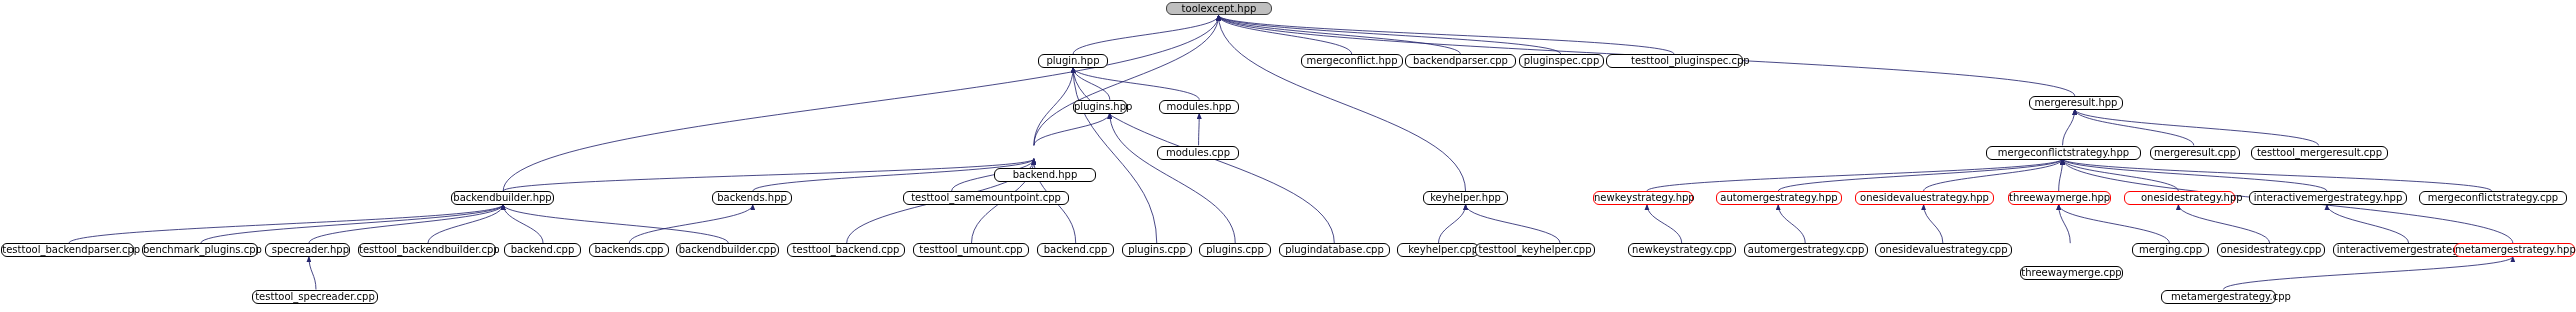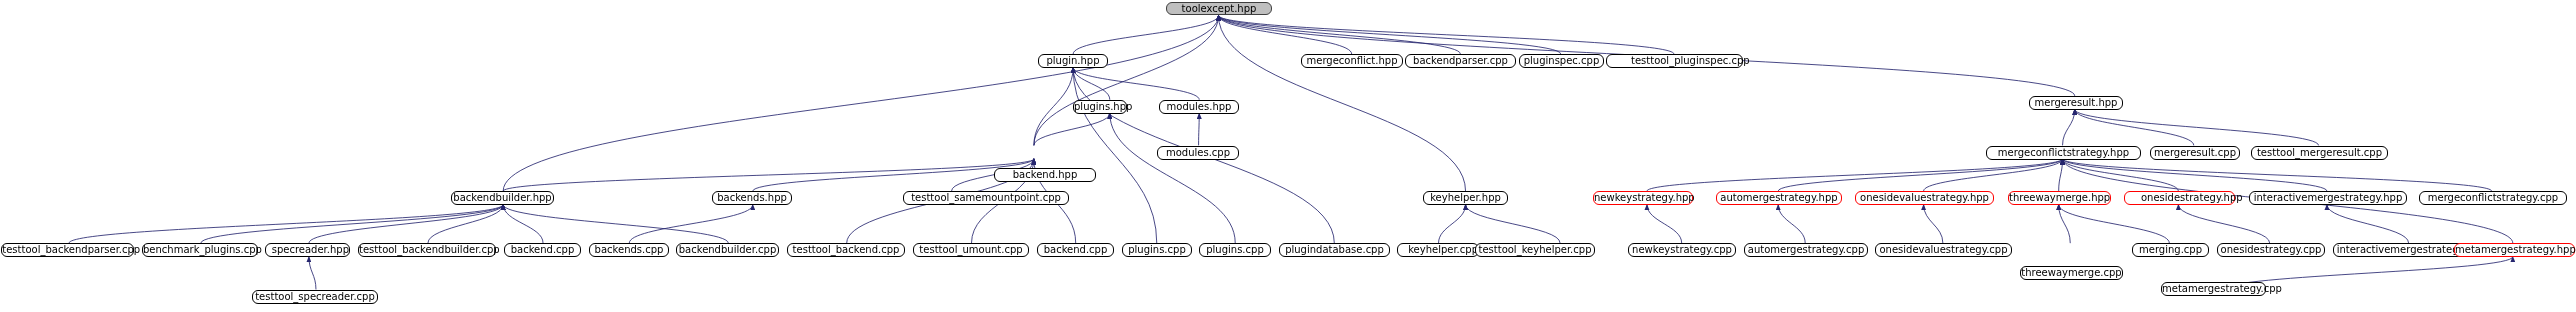--- a/index.html
+++ b/index.html
@@ -142,16 +142,16 @@
       <div class="node" style="left: 1447px; top: 243px; width: 120px; margin-left: 28px;">testtool_keyhelper.cpp</div>
       <div class="node" style="left: 1628px; top: 243px; width: 108px;">newkeystrategy.cpp</div>
       <div class="node" style="left: 1744px; top: 243px; width: 124px;">automergestrategy.cpp</div>
       <div class="node" style="left: 1875px; top: 243px; width: 137px;">onesidevaluestrategy.cpp</div>
       <div class="node" style="left: 2020px; top: 243px; width: 103px; margin-top: 23px;">threewaymerge.cpp</div>
       <div class="node" style="left: 2132px; top: 243px; width: 77px;">merging.cpp</div>
       <div class="node" style="left: 2217px; top: 243px; width: 108px;">onesidestrategy.cpp</div>
       <div class="node" style="left: 2333px; top: 243px; width: 155px;">interactivemergestrategy.cpp</div>
       <div class="node red" style="left: 2454px; top: 243px; width: 121px;">metamergestrategy.hpp</div>
       <div class="node" style="left: 252px; top: 290px; width: 126px;">testtool_specreader.cpp</div>
-      <div class="node" style="left: 2161px; top: 282px; width: 105px;">metamergestrategy.cpp</div>
+      <div class="node" style="left: 2161px; top: 290px; width: 115px; padding-left: 9px;">metamergestrategy.cpp</div>
     </div>
 </div>
 
 
 </body></html>

